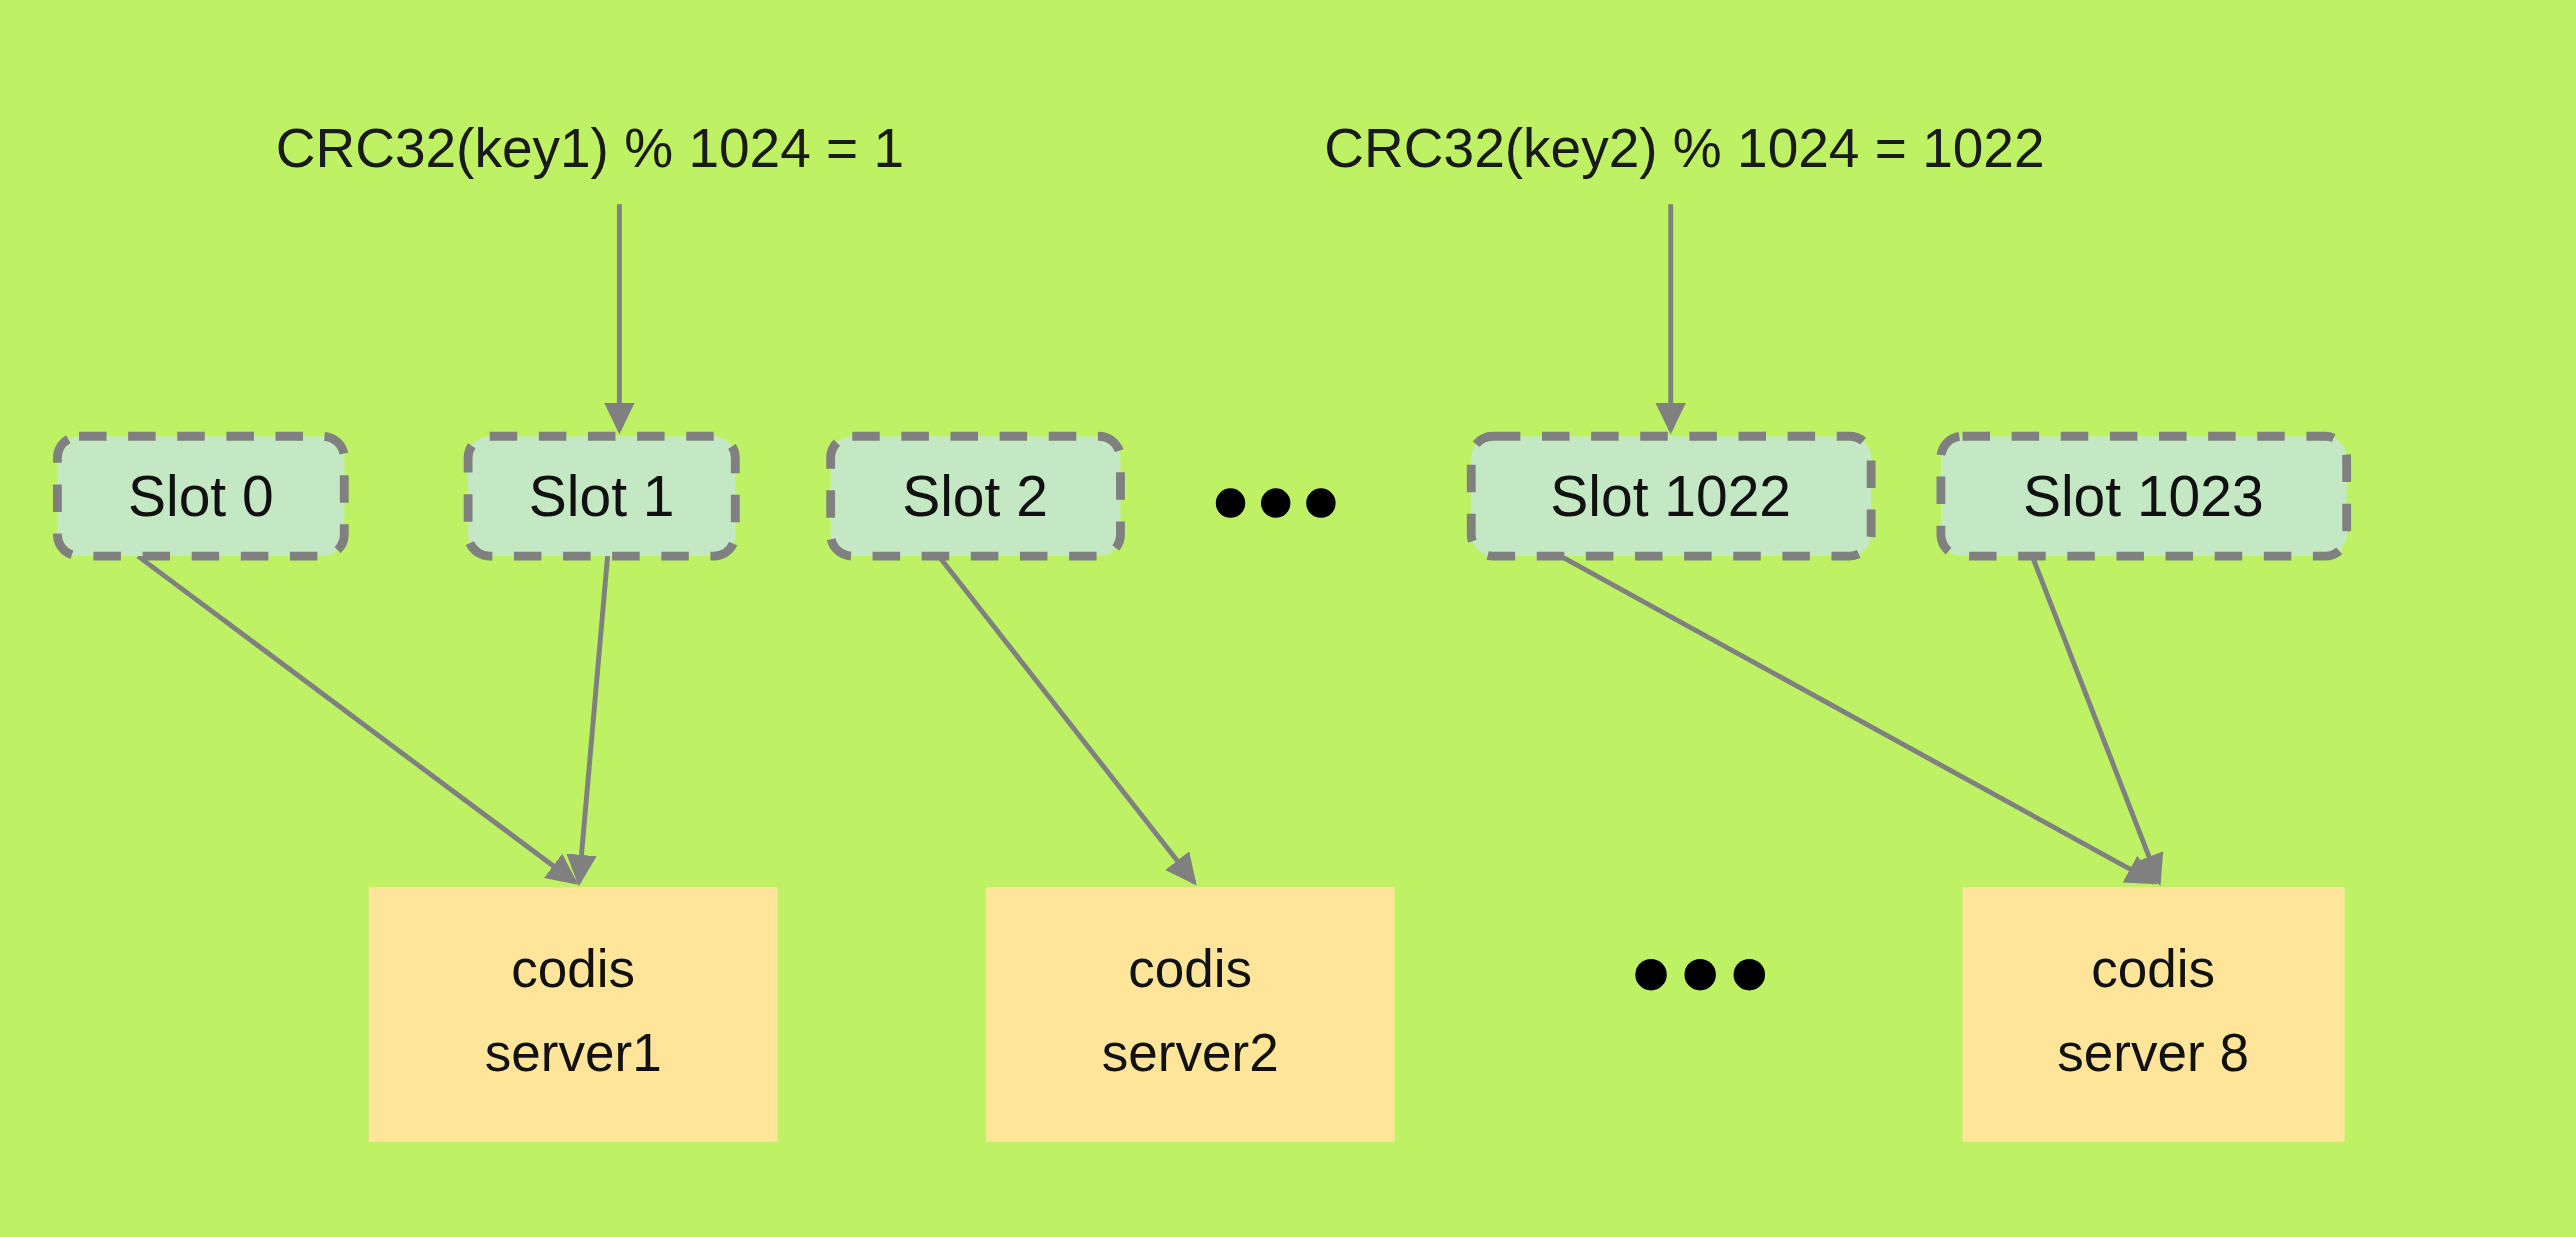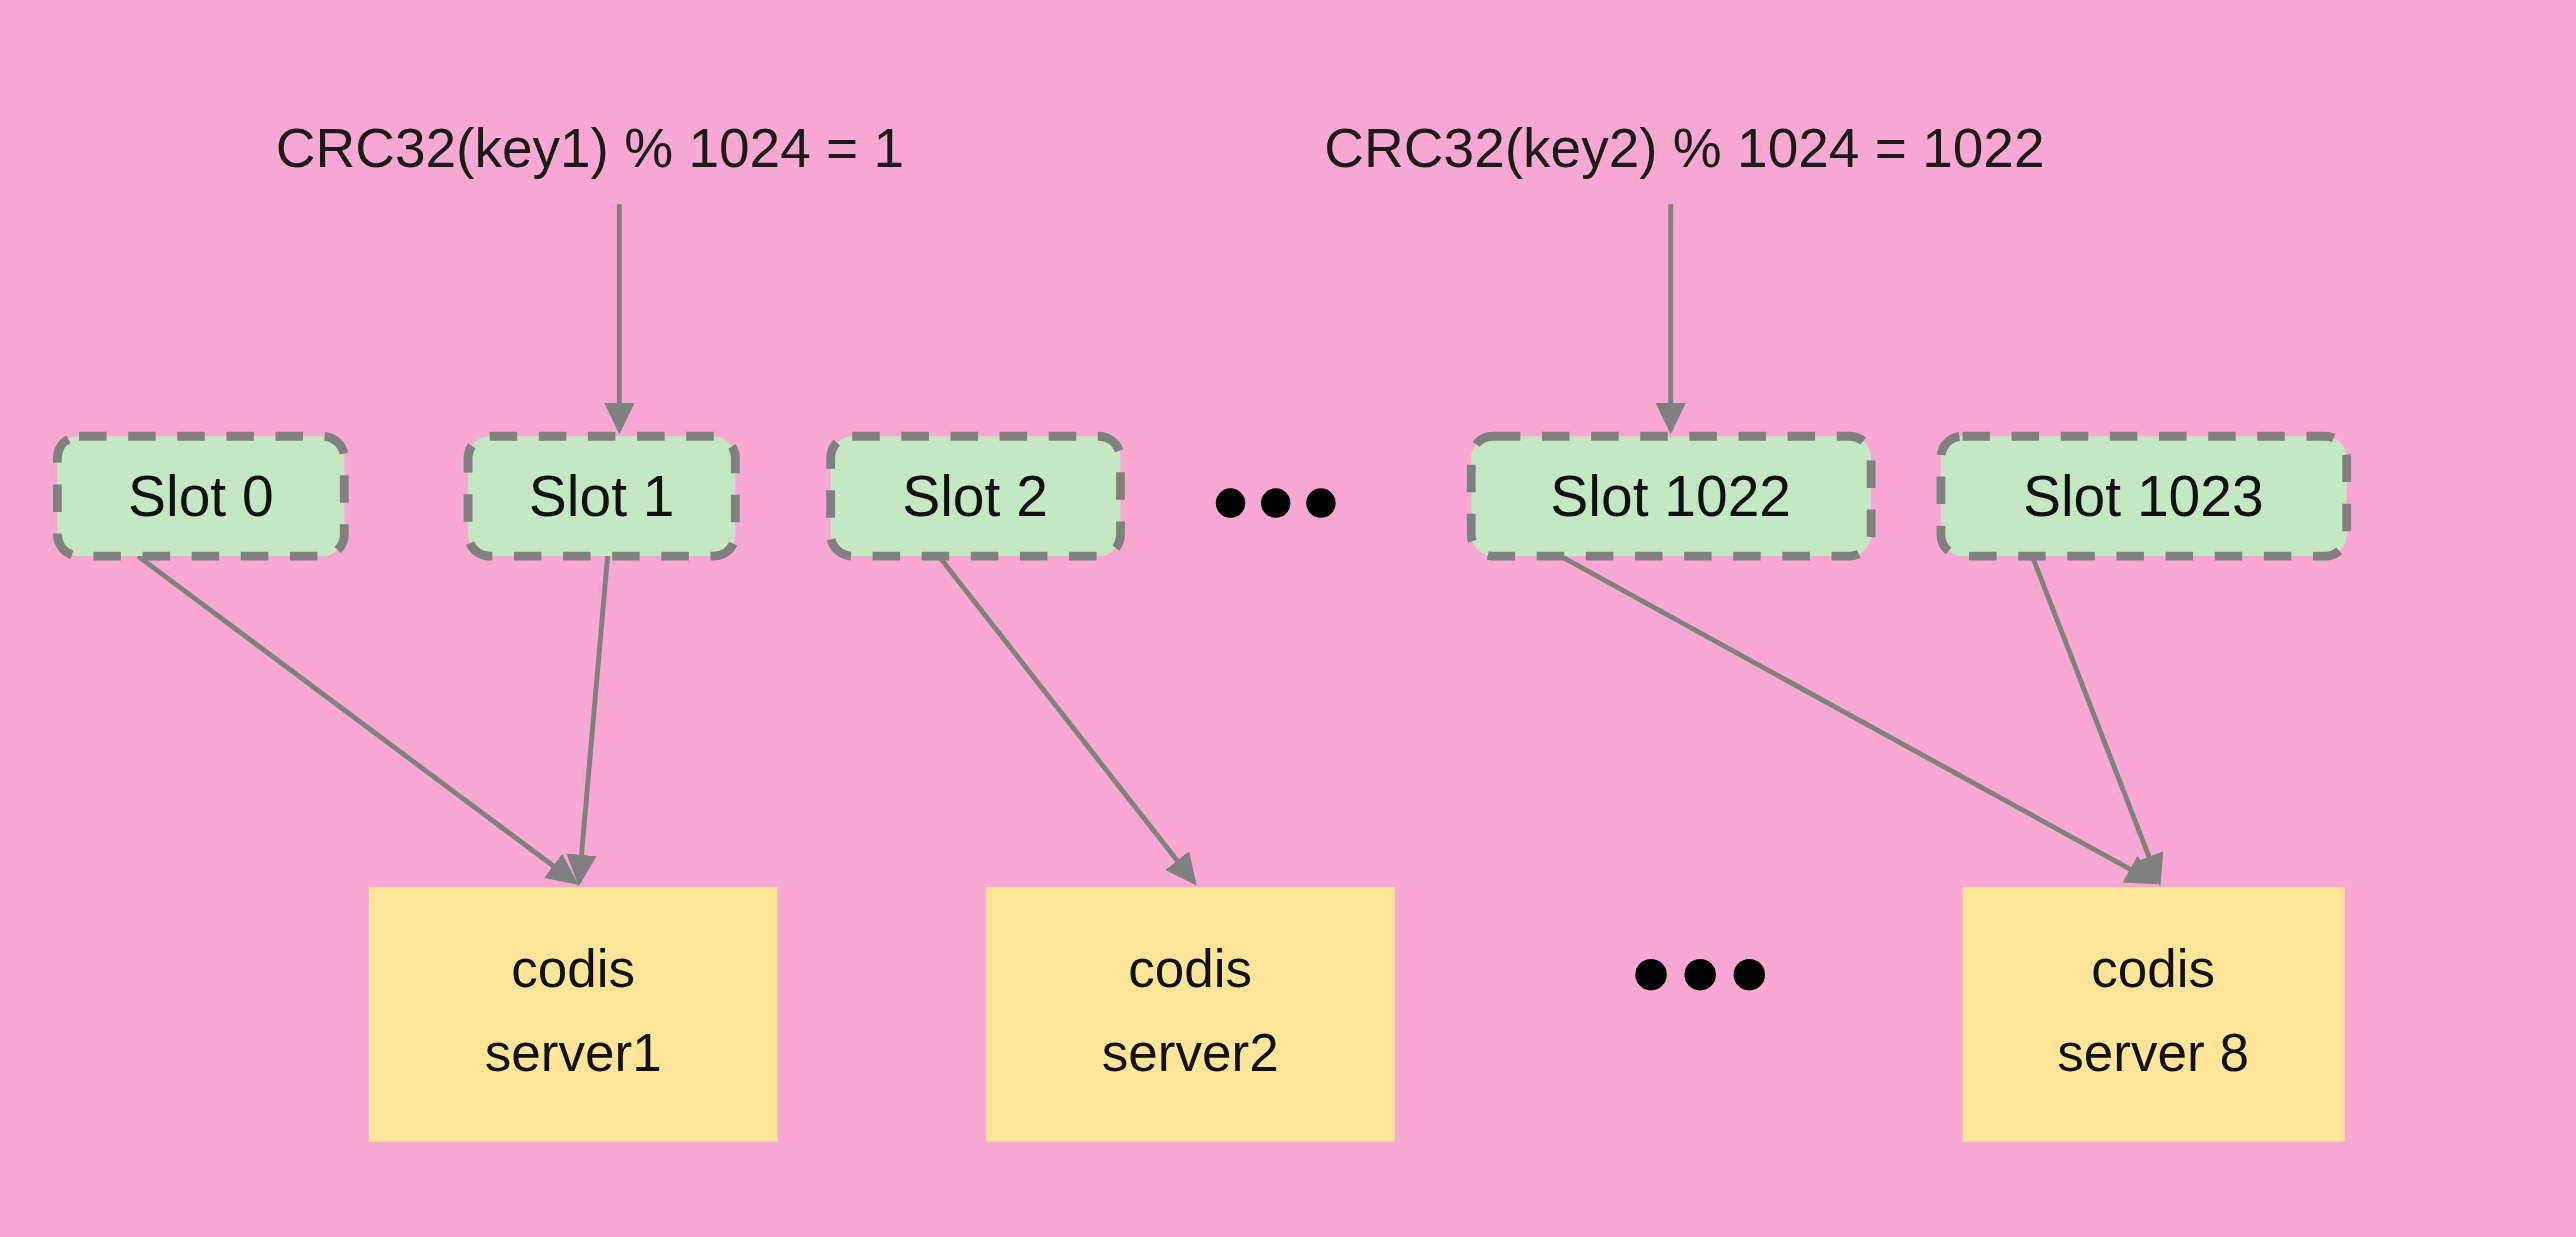--- a/index.html
+++ b/index.html
@@ -4,21 +4,21 @@
 <style>
   html, body {
     margin: 0;
     padding: 0;
     background: #faf7ec;
   }
   #stage {
     position: relative;
     width: 2576px;
     height: 1237px;
-    background: #f9a8d4;
+    background: #bef264;
     overflow: hidden;
     font-family: "Liberation Sans", sans-serif;
   }
   #diagram {
     position: absolute;
     left: 0;
     top: 0;
     width: 2576px;
     height: 1237px;
     display: block;

